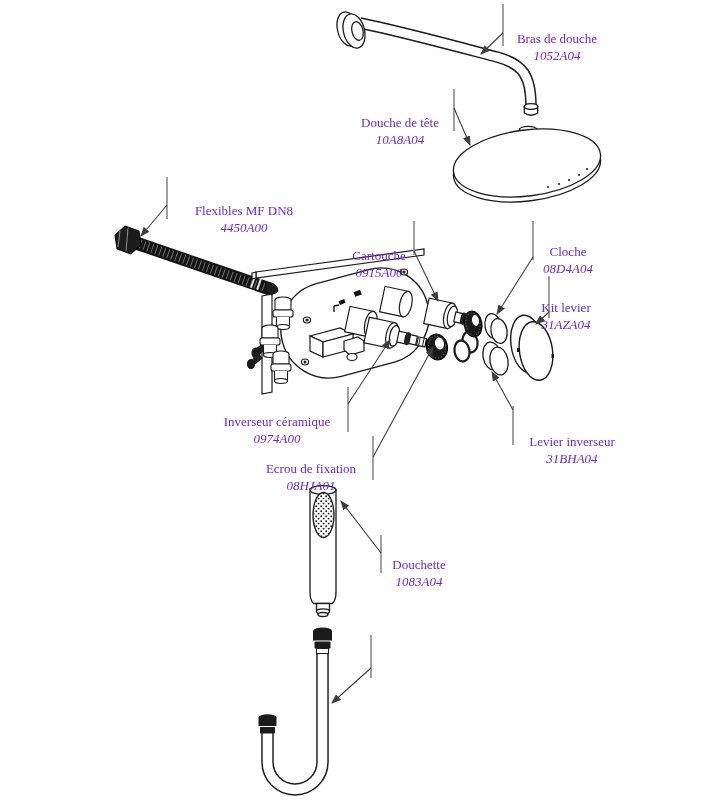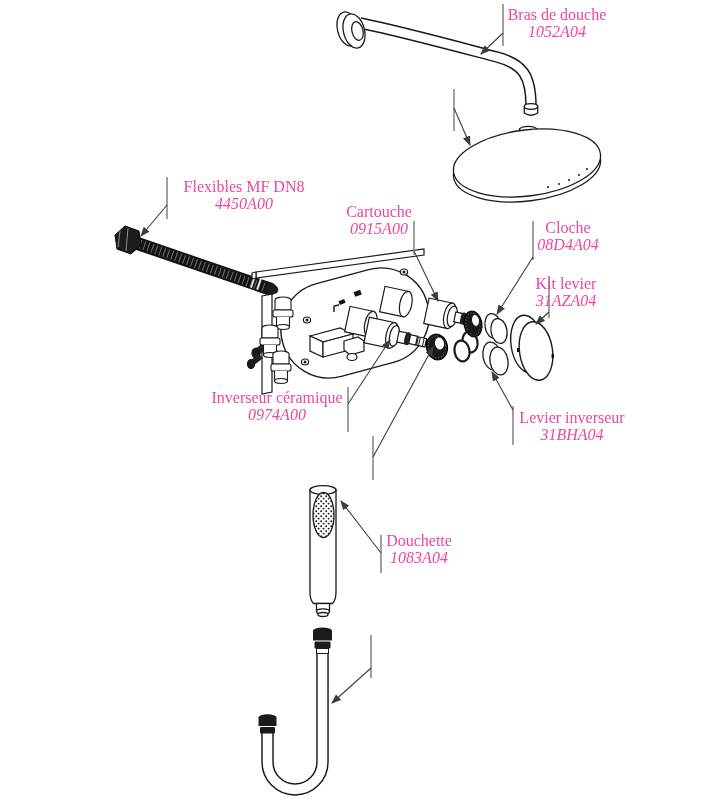--- a/index.html
+++ b/index.html
@@ -3,22 +3,22 @@
 <meta charset="utf-8">
 <style>
   html,body{margin:0;padding:0;background:#fff;}
   .stage{
     position:relative;width:728px;height:800px;background:#ffffff;
     font-family:"Liberation Serif","DejaVu Serif",serif;overflow:hidden;
   }
   .stage svg{position:absolute;left:0;top:0;}
   .plabel{
     position:absolute;transform:translateX(-50%);
-    text-align:center;font-size:16px;line-height:16.5px;
-    color:#ec4899;white-space:nowrap;
+    text-align:center;font-size:13px;line-height:16.5px;
+    color:#6d28d9;white-space:nowrap;margin-top:24px;
   }
   .plabel .ref{display:block;font-style:italic;}
 </style>
 </head>
 <body>
 
 <div class="stage">
 
 <svg width="728" height="800" viewBox="0 0 728 800">
   <defs>
@@ -229,40 +229,48 @@
     <path d="M513,410 L492,372" marker-end="url(#arr)"></path>
     <path d="M381,553 L341,501" marker-end="url(#arr)"></path>
     <path d="M371,668 L332,703" marker-end="url(#arr)"></path>
   </g>
 </svg>
 
 <div class="plabel" style="left:557px;top:7px">
   <span>Bras de douche</span>
   <span class="ref">1052A04</span>
 </div>
+<div class="plabel" style="left:400px;top:91px">
+  <span>Douche de tête</span>
+  <span class="ref">10A8A04</span>
+</div>
 <div class="plabel" style="left:244px;top:179px">
   <span>Flexibles MF DN8</span>
   <span class="ref">4450A00</span>
 </div>
-<div class="plabel" style="left:379px;top:204px">
+<div class="plabel" style="left:379px;top:224px">
   <span>Cartouche</span>
   <span class="ref">0915A00</span>
 </div>
 <div class="plabel" style="left:568px;top:220px">
   <span>Cloche</span>
   <span class="ref">08D4A04</span>
 </div>
 <div class="plabel" style="left:566px;top:276px">
   <span>Kit levier</span>
   <span class="ref">31AZA04</span>
 </div>
 <div class="plabel" style="left:277px;top:390px">
   <span>Inverseur céramique</span>
   <span class="ref">0974A00</span>
 </div>
+<div class="plabel" style="left:311px;top:437px">
+  <span>Ecrou de fixation</span>
+  <span class="ref">08HJA01</span>
+</div>
 <div class="plabel" style="left:572px;top:410px">
   <span>Levier inverseur</span>
   <span class="ref">31BHA04</span>
 </div>
 <div class="plabel" style="left:419px;top:533px">
   <span>Douchette</span>
   <span class="ref">1083A04</span>
 </div>
 
 </div>

